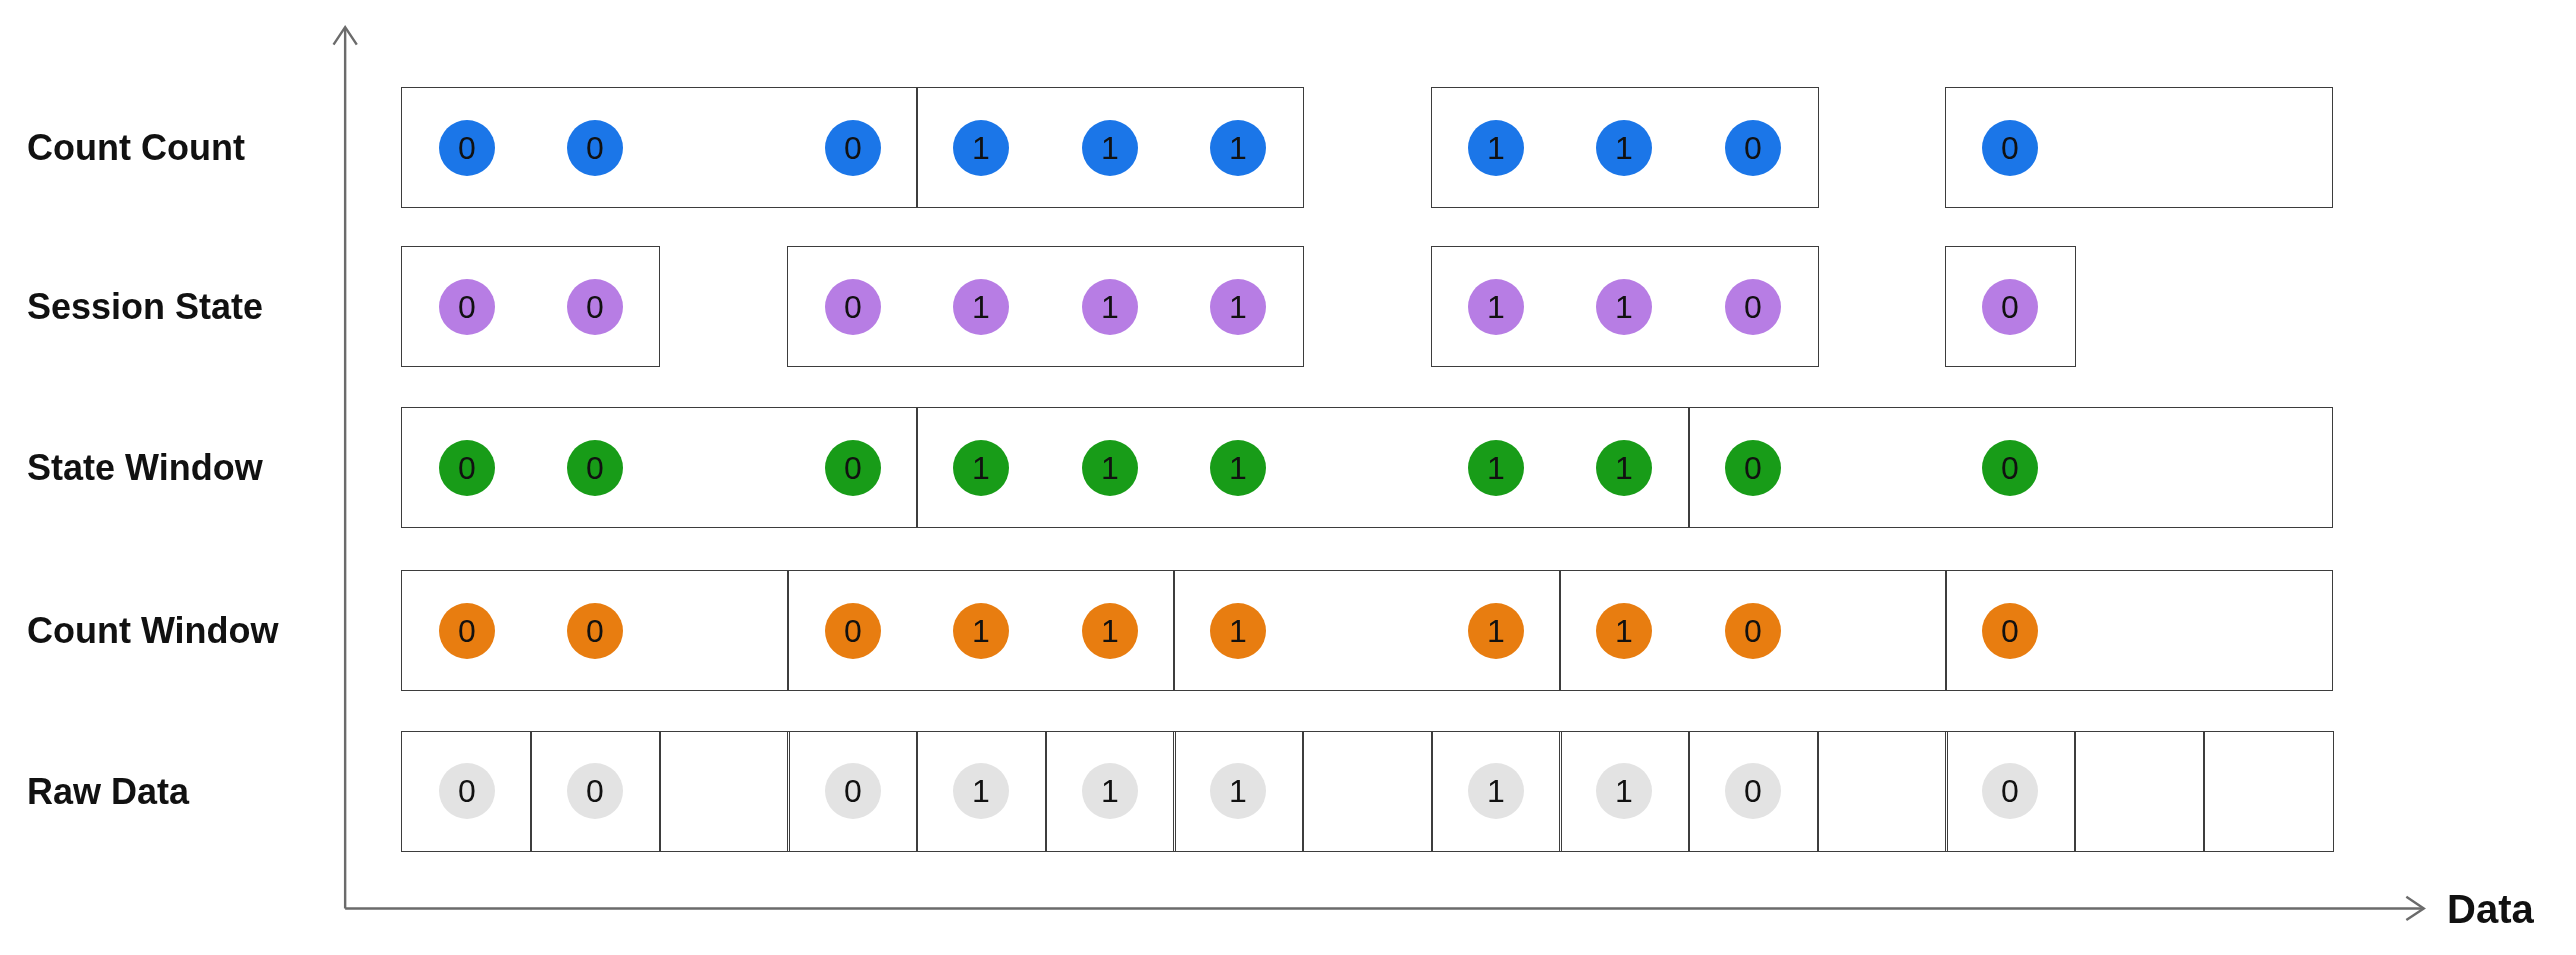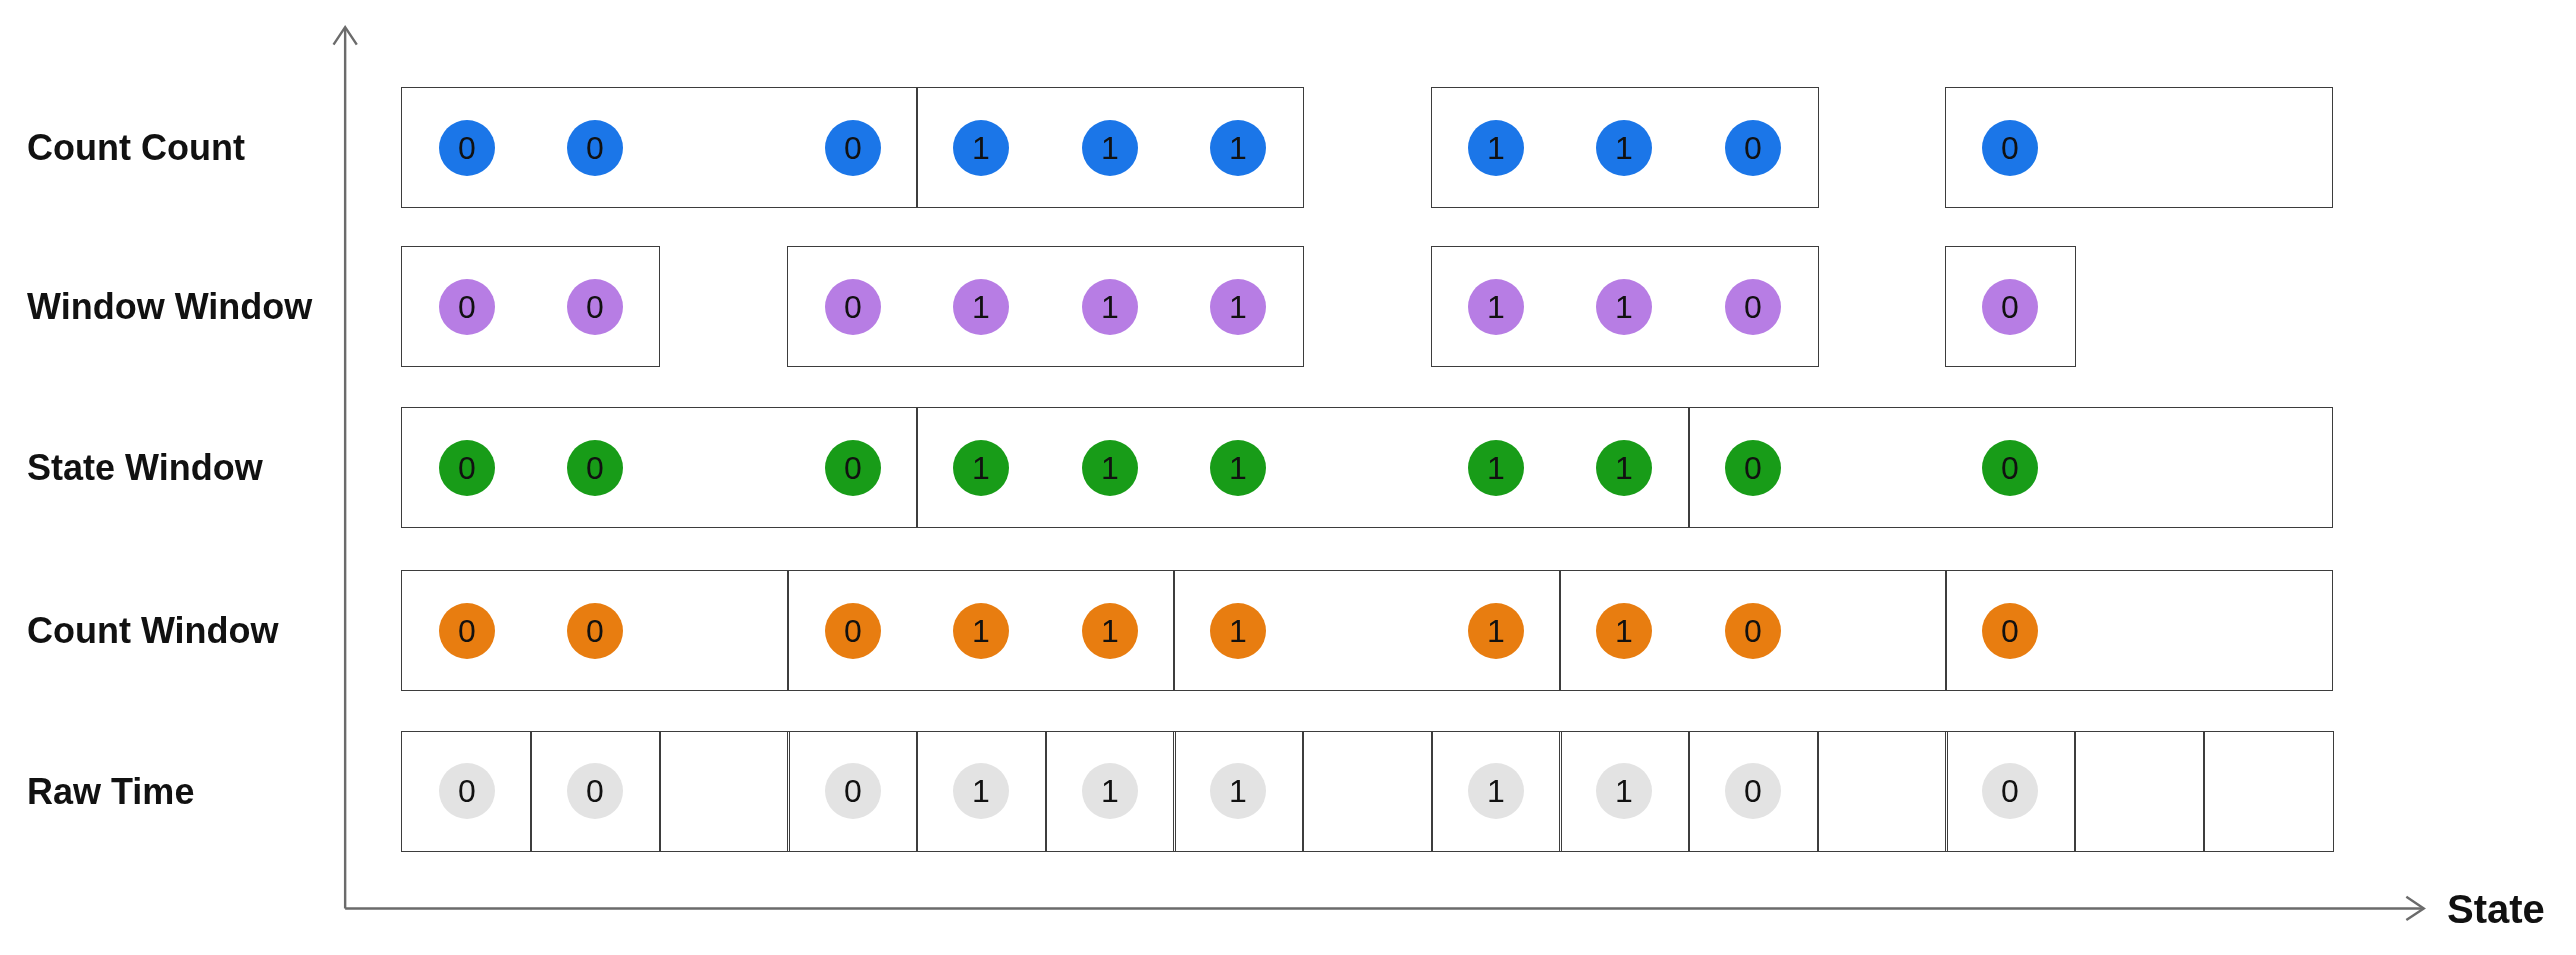--- a/index.html
+++ b/index.html
@@ -83,21 +83,21 @@
       <div class="dot" style="background: rgb(27, 118, 232); left: 439px; top: 120px; color: rgb(17, 17, 17);">0</div>
       <div class="dot" style="background: rgb(27, 118, 232); left: 567px; top: 120px; color: rgb(17, 17, 17);">0</div>
       <div class="dot" style="background: rgb(27, 118, 232); left: 825px; top: 120px; color: rgb(17, 17, 17);">0</div>
       <div class="dot" style="background: rgb(27, 118, 232); left: 953px; top: 120px; color: rgb(17, 17, 17);">1</div>
       <div class="dot" style="background: rgb(27, 118, 232); left: 1082px; top: 120px; color: rgb(17, 17, 17);">1</div>
       <div class="dot" style="background: rgb(27, 118, 232); left: 1210px; top: 120px; color: rgb(17, 17, 17);">1</div>
       <div class="dot" style="background: rgb(27, 118, 232); left: 1468px; top: 120px; color: rgb(17, 17, 17);">1</div>
       <div class="dot" style="background: rgb(27, 118, 232); left: 1596px; top: 120px; color: rgb(17, 17, 17);">1</div>
       <div class="dot" style="background: rgb(27, 118, 232); left: 1725px; top: 120px; color: rgb(17, 17, 17);">0</div>
       <div class="dot" style="background: rgb(27, 118, 232); left: 1982px; top: 120px; color: rgb(17, 17, 17);">0</div>
-      <div class="row-label" style="top: 307px;">Window Window</div>
+      <div class="row-label" style="top: 307px;">Session State</div>
       <div class="window-box" style="left: 401px; top: 246px; width: 259px; height: 121px; border-color: rgb(61, 61, 61);"></div>
       <div class="window-box" style="left: 787px; top: 246px; width: 517px; height: 121px; border-color: rgb(61, 61, 61);"></div>
       <div class="window-box" style="left: 1431px; top: 246px; width: 388px; height: 121px; border-color: rgb(61, 61, 61);"></div>
       <div class="window-box" style="left: 1945px; top: 246px; width: 131px; height: 121px; border-color: rgb(61, 61, 61);"></div>
       <div class="dot" style="background: rgb(183, 125, 228); left: 439px; top: 279px; color: rgb(17, 17, 17);">0</div>
       <div class="dot" style="background: rgb(183, 125, 228); left: 567px; top: 279px; color: rgb(17, 17, 17);">0</div>
       <div class="dot" style="background: rgb(183, 125, 228); left: 825px; top: 279px; color: rgb(17, 17, 17);">0</div>
       <div class="dot" style="background: rgb(183, 125, 228); left: 953px; top: 279px; color: rgb(17, 17, 17);">1</div>
       <div class="dot" style="background: rgb(183, 125, 228); left: 1082px; top: 279px; color: rgb(17, 17, 17);">1</div>
       <div class="dot" style="background: rgb(183, 125, 228); left: 1210px; top: 279px; color: rgb(17, 17, 17);">1</div>
@@ -128,21 +128,21 @@
       <div class="dot" style="background: rgb(232, 125, 16); left: 439px; top: 603px; color: rgb(17, 17, 17);">0</div>
       <div class="dot" style="background: rgb(232, 125, 16); left: 567px; top: 603px; color: rgb(17, 17, 17);">0</div>
       <div class="dot" style="background: rgb(232, 125, 16); left: 825px; top: 603px; color: rgb(17, 17, 17);">0</div>
       <div class="dot" style="background: rgb(232, 125, 16); left: 953px; top: 603px; color: rgb(17, 17, 17);">1</div>
       <div class="dot" style="background: rgb(232, 125, 16); left: 1082px; top: 603px; color: rgb(17, 17, 17);">1</div>
       <div class="dot" style="background: rgb(232, 125, 16); left: 1210px; top: 603px; color: rgb(17, 17, 17);">1</div>
       <div class="dot" style="background: rgb(232, 125, 16); left: 1468px; top: 603px; color: rgb(17, 17, 17);">1</div>
       <div class="dot" style="background: rgb(232, 125, 16); left: 1596px; top: 603px; color: rgb(17, 17, 17);">1</div>
       <div class="dot" style="background: rgb(232, 125, 16); left: 1725px; top: 603px; color: rgb(17, 17, 17);">0</div>
       <div class="dot" style="background: rgb(232, 125, 16); left: 1982px; top: 603px; color: rgb(17, 17, 17);">0</div>
-      <div class="row-label" style="top: 792px;">Raw Time</div>
+      <div class="row-label" style="top: 792px;">Raw Data</div>
       <div class="window-box" style="left: 401px; top: 731px; width: 131px; height: 121px; border-color: rgb(61, 61, 61);"></div>
       <div class="window-box" style="left: 530px; top: 731px; width: 131px; height: 121px; border-color: rgb(61, 61, 61);"></div>
       <div class="window-box" style="left: 659px; top: 731px; width: 131px; height: 121px; border-color: rgb(61, 61, 61);"></div>
       <div class="window-box" style="left: 787px; top: 731px; width: 131px; height: 121px; border-color: rgb(61, 61, 61);"></div>
       <div class="window-box" style="left: 916px; top: 731px; width: 131px; height: 121px; border-color: rgb(61, 61, 61);"></div>
       <div class="window-box" style="left: 1045px; top: 731px; width: 131px; height: 121px; border-color: rgb(61, 61, 61);"></div>
       <div class="window-box" style="left: 1173px; top: 731px; width: 131px; height: 121px; border-color: rgb(61, 61, 61);"></div>
       <div class="window-box" style="left: 1302px; top: 731px; width: 131px; height: 121px; border-color: rgb(61, 61, 61);"></div>
       <div class="window-box" style="left: 1431px; top: 731px; width: 131px; height: 121px; border-color: rgb(61, 61, 61);"></div>
       <div class="window-box" style="left: 1559px; top: 731px; width: 131px; height: 121px; border-color: rgb(61, 61, 61);"></div>
@@ -156,16 +156,16 @@
       <div class="dot" style="background: rgb(227, 227, 227); left: 825px; top: 763px; color: rgb(17, 17, 17);">0</div>
       <div class="dot" style="background: rgb(227, 227, 227); left: 953px; top: 763px; color: rgb(17, 17, 17);">1</div>
       <div class="dot" style="background: rgb(227, 227, 227); left: 1082px; top: 763px; color: rgb(17, 17, 17);">1</div>
       <div class="dot" style="background: rgb(227, 227, 227); left: 1210px; top: 763px; color: rgb(17, 17, 17);">1</div>
       <div class="dot" style="background: rgb(227, 227, 227); left: 1468px; top: 763px; color: rgb(17, 17, 17);">1</div>
       <div class="dot" style="background: rgb(227, 227, 227); left: 1596px; top: 763px; color: rgb(17, 17, 17);">1</div>
       <div class="dot" style="background: rgb(227, 227, 227); left: 1725px; top: 763px; color: rgb(17, 17, 17);">0</div>
       <div class="dot" style="background: rgb(227, 227, 227); left: 1982px; top: 763px; color: rgb(17, 17, 17);">0</div>
     </div>
 
-  <div class="time-label">State</div>
+  <div class="time-label">Data</div>
 
 </div>
 
 
 </body></html>

